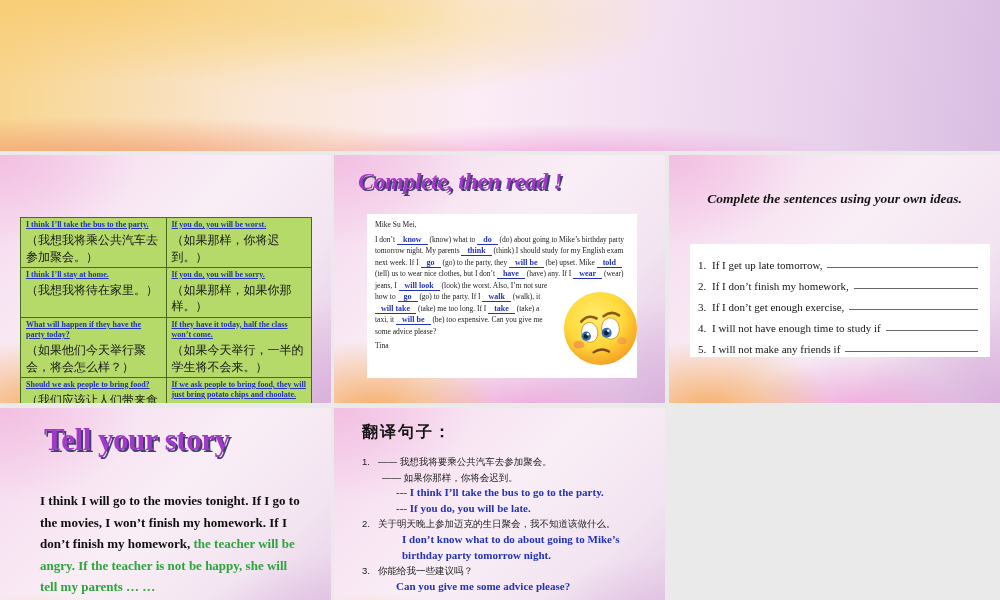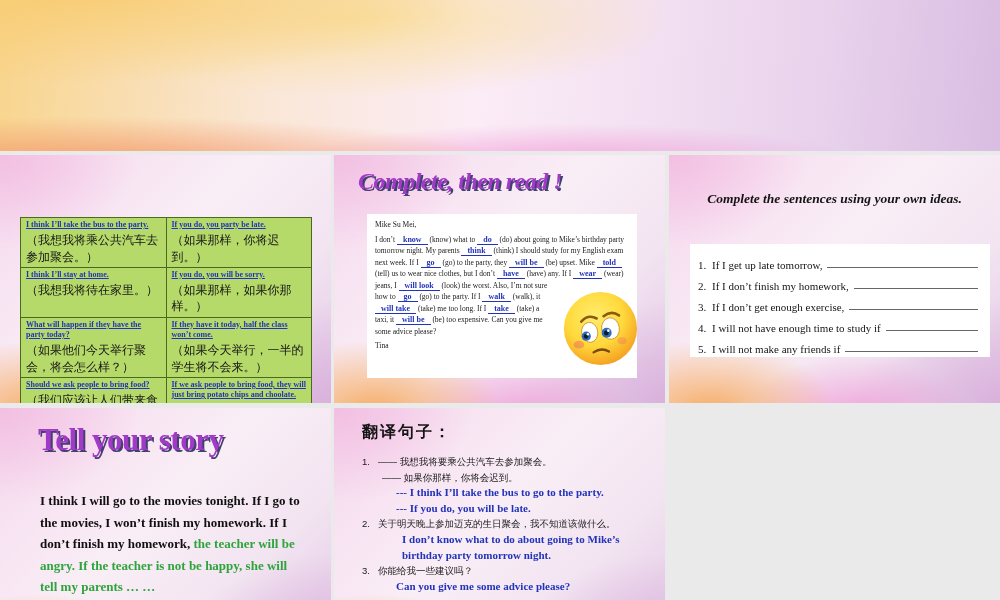--- a/index.html
+++ b/index.html
@@ -33,21 +33,21 @@
   #s3{left:669px;top:155px;}
   #s4{left:0;top:408px;}
   #s5{left:334px;top:408px;}
 
   .ptitle{
     position:absolute;font-family:"Liberation Serif",serif;font-weight:700;
     color:#A23AC8;text-shadow:2px 2px 0 #41406E;letter-spacing:-0.5px;white-space:nowrap;
   }
   #s1 .ptitle{left:26px;top:12px;font-size:27px;}
   #s2 .ptitle{left:24px;top:13px;font-size:24px;font-style:italic;}
-  #s4 .ptitle{left:38px;top:14px;font-size:31px;}
+  #s4 .ptitle{left:44px;top:14px;font-size:31px;}
 
   
   .qa-table{
     position:absolute;left:20px;top:62px;width:292px;height:181px;
     border-collapse:collapse;background:#B5DA6A;table-layout:fixed;
   }
   .qa-table td{border:1px solid #4A6B1F;padding:2px 5px;vertical-align:top;}
   .qa-table tr.r1{height:30px;} .qa-table tr.r2{height:30px;}
   .qa-table tr.r3{height:52px;} .qa-table tr.r4{height:69px;}
   .cell-en{
@@ -117,21 +117,21 @@
 
 <div class="slide" id="s1">
   <table class="qa-table">
     <tbody>
         <tr class="r1">
       <td>
         <span class="cell-en">I think I’ll take the bus to the party.</span>
         <span class="cell-zh">（我想我将乘公共汽车去参加聚会。）</span>
       </td>
       <td>
-        <span class="cell-en">If you do, you party be late.</span>
+        <span class="cell-en">If you do, you will be worst.</span>
         <span class="cell-zh">（如果那样，你将迟到。）</span>
       </td>
     </tr>
     <tr class="r2">
       <td>
         <span class="cell-en">I think I’ll stay at home.</span>
         <span class="cell-zh">（我想我将待在家里。）</span>
       </td>
       <td>
         <span class="cell-en">If you do, you will be sorry.</span>

